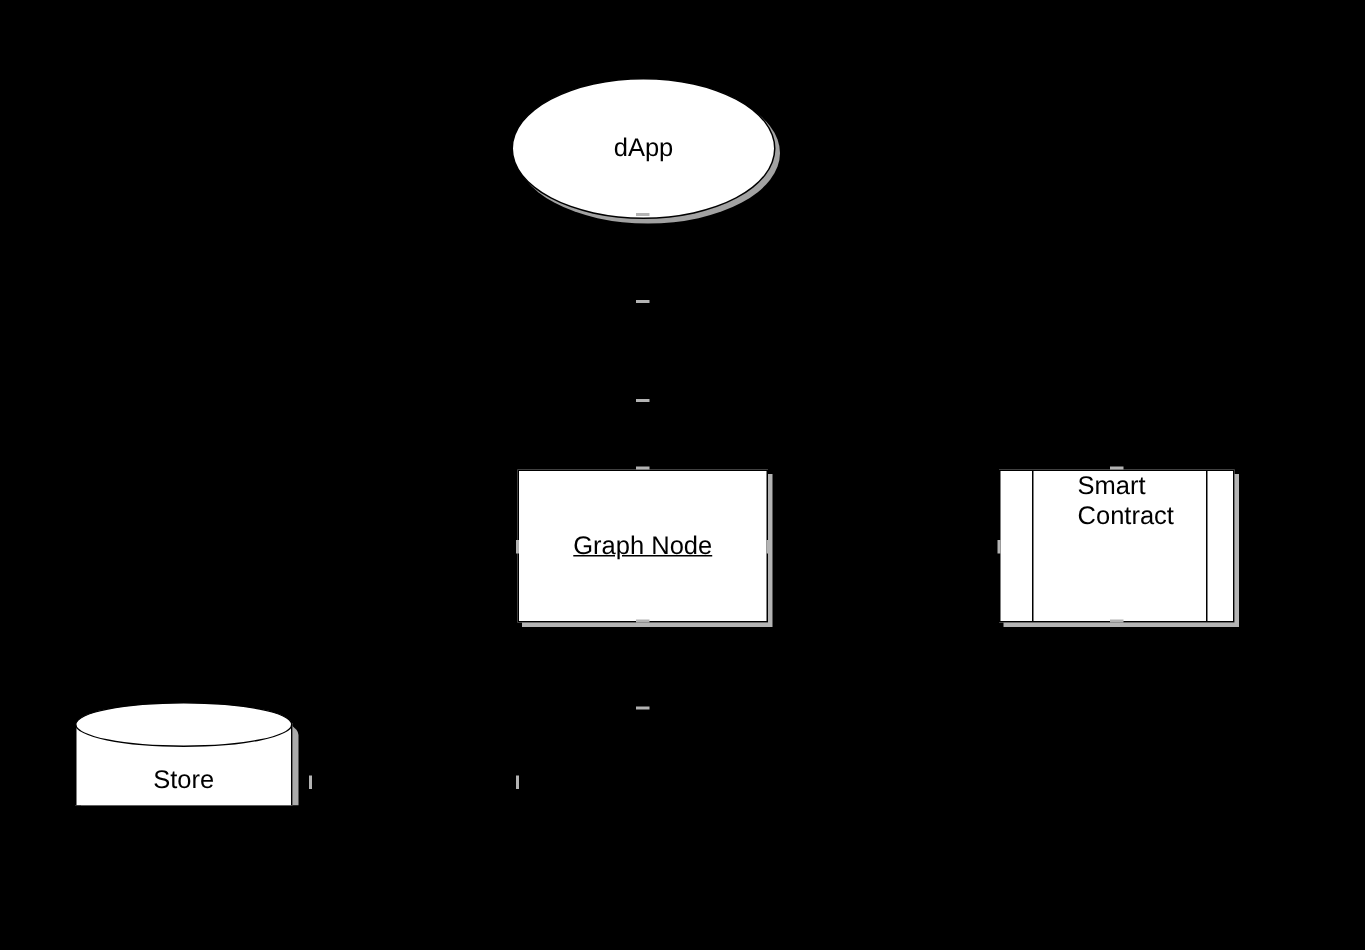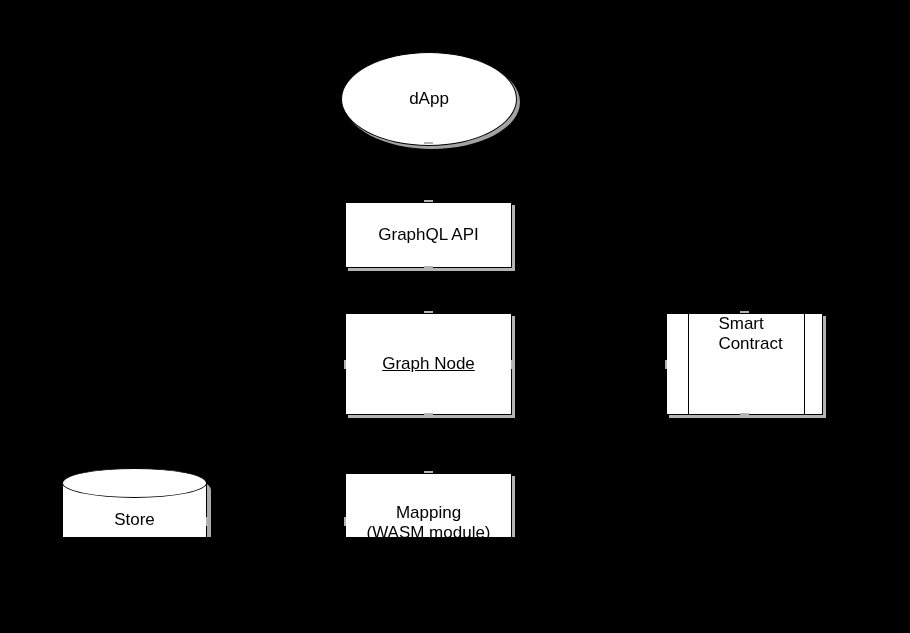--- a/index.html
+++ b/index.html
@@ -162,52 +162,45 @@
   <div class="edge edge-h" style="left:512px; top:364px; width:154px;"></div>
   <div class="edge edge-h" style="left:207px; top:521px; width:138px;"></div>
   <div class="edge edge-h" style="left:134px; top:364px; width:211px;"></div>
   <div class="edge edge-v" style="left:134px; top:364px; height:104px;"></div>
 
   <div class="node-ellipse" style="left:341px; top:52px; width:176px; height:94px;">
     <span class="shape-label" style="font-size:17px;">dApp</span>
   </div>
   <div class="anchor anchor-h" style="left:424px; top:142px;"></div>
 
-  <div class="node-rect" style="left:345px; top:202px; width:167px; height:66px;">
-    <span class="shape-label" style="font-size:17px;">GraphQL API</span>
-  </div>
   <div class="anchor anchor-h" style="left:424px; top:200px;"></div>
   <div class="anchor anchor-h" style="left:424px; top:266px;"></div>
 
   <div class="node-rect" style="left:345px; top:313px; width:167px; height:102px;">
     <span class="shape-label" style="font-size:17px;text-decoration:underline;">Graph Node</span>
   </div>
   <div class="anchor anchor-h" style="left:424px; top:311px;"></div>
   <div class="anchor anchor-h" style="left:424px; top:413px;"></div>
   <div class="anchor anchor-v" style="left:344px; top:360px;"></div>
   <div class="anchor anchor-v" style="left:511px; top:360px;"></div>
 
-  <div class="node-rect" style="left:345px; top:473px; width:167px; height:100px;">
-    <span class="shape-label" style="font-size:17px;">Mapping
-(WASM module)</span>
-  </div>
   <div class="anchor anchor-h" style="left:424px; top:471px;"></div>
   <div class="anchor anchor-v" style="left:344px; top:517px;"></div>
 
   <div class="node-process" style="left:666px; top:313px; width:157px; height:102px;">
     <span class="bar bar-left"></span>
     <span class="bar bar-right"></span>
     <span class="shape-label" style="font-size:17px; text-align:left; padding-left:12px;">Smart
 Contract</span>
   </div>
   <div class="anchor anchor-v" style="left:665px; top:360px;"></div>
   <div class="anchor anchor-h" style="left:740px; top:311px;"></div>
   <div class="anchor anchor-h" style="left:740px; top:413px;"></div>
 
-  <div class="node-cylinder" style="left:62px; top:468px; width:145px; height:104px;">
+  <div class="node-cylinder" style="left:50px; top:468px; width:145px; height:104px;">
     <div class="cyl-shadow"></div>
     <div class="cyl-bottom"></div>
     <div class="cyl-body"></div>
     <div class="cyl-top"></div>
     <div class="cyl-text">
       <span class="shape-label" style="font-size:17px;">Store</span>
     </div>
   </div>
   <div class="anchor anchor-v" style="left:206px; top:517px;"></div>
 

